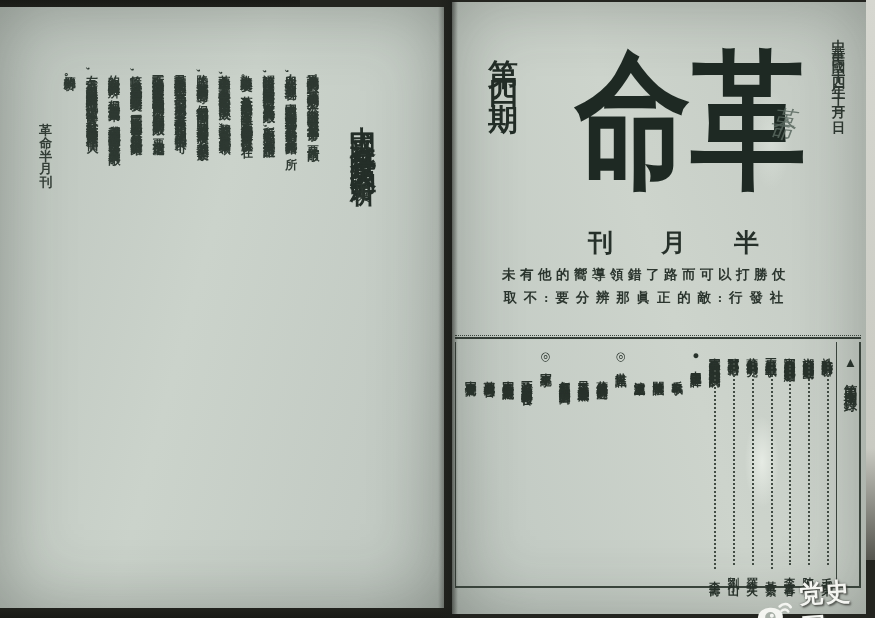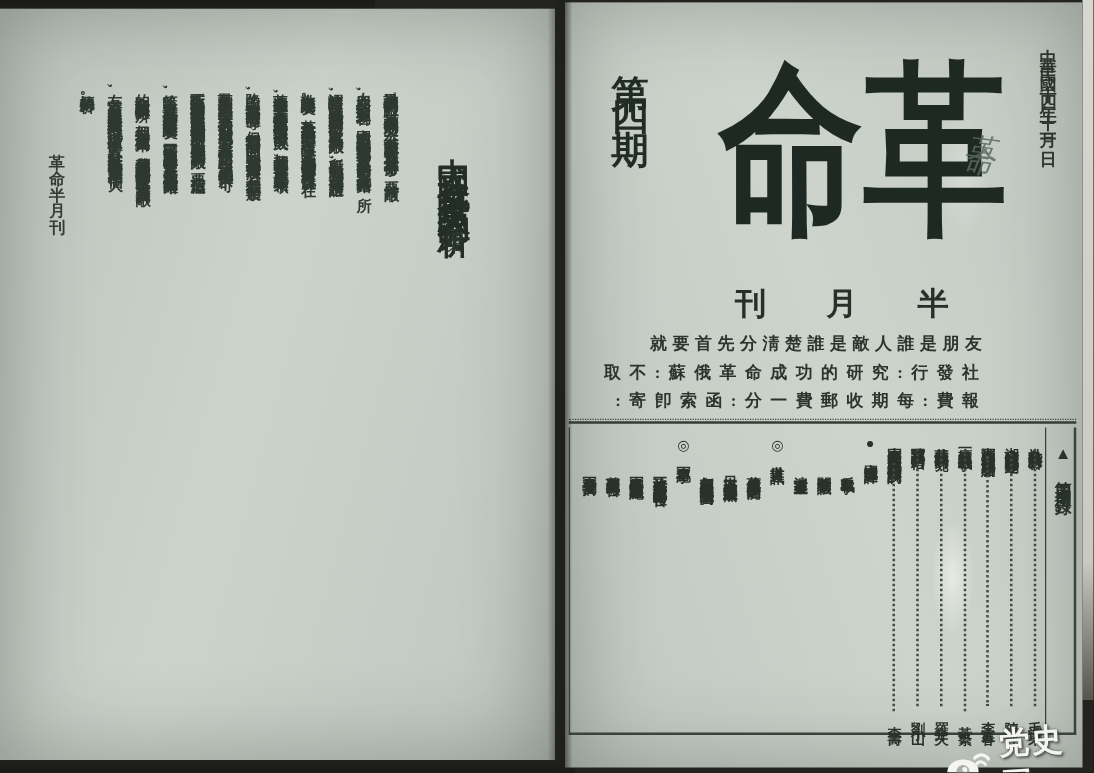--- a/index.html
+++ b/index.html
@@ -128,23 +128,22 @@
     <div class="abs blotch1"></div>
     <div class="abs blotch2"></div>
 
     <div class="abs date-col">中華民國十四年十二月一日</div>
     <div class="abs issue">第四期</div>
     <div class="abs masthead">命革</div>
     <div class="abs hand-note">革命</div>
     <div class="abs periodical">刊月半</div>
 
     <div class="abs publines">
-      <div class="pl1">就要首先分淸楚誰是敵人誰是朋友</div>
-      <div class="pl2">取不:蘇俄革命成功的研究:行發社</div>
-      <div class="pl3">:寄卽索函:分一費郵收期每:費報</div>
+      <div class="pl1">未有他的嚮導領錯了路而可以打勝仗</div>
+      <div class="pl2">取不:要分辨那眞正的敵:行發社</div>
     </div>
 
     <div class="abs rule"></div>
 
     <div class="abs toc-box">
       <div class="toc-main">
 
           <div class="toc-item t-article">
             <span class="t-title">社會各階級的分析</span>
             <span class="t-leader"></span>

